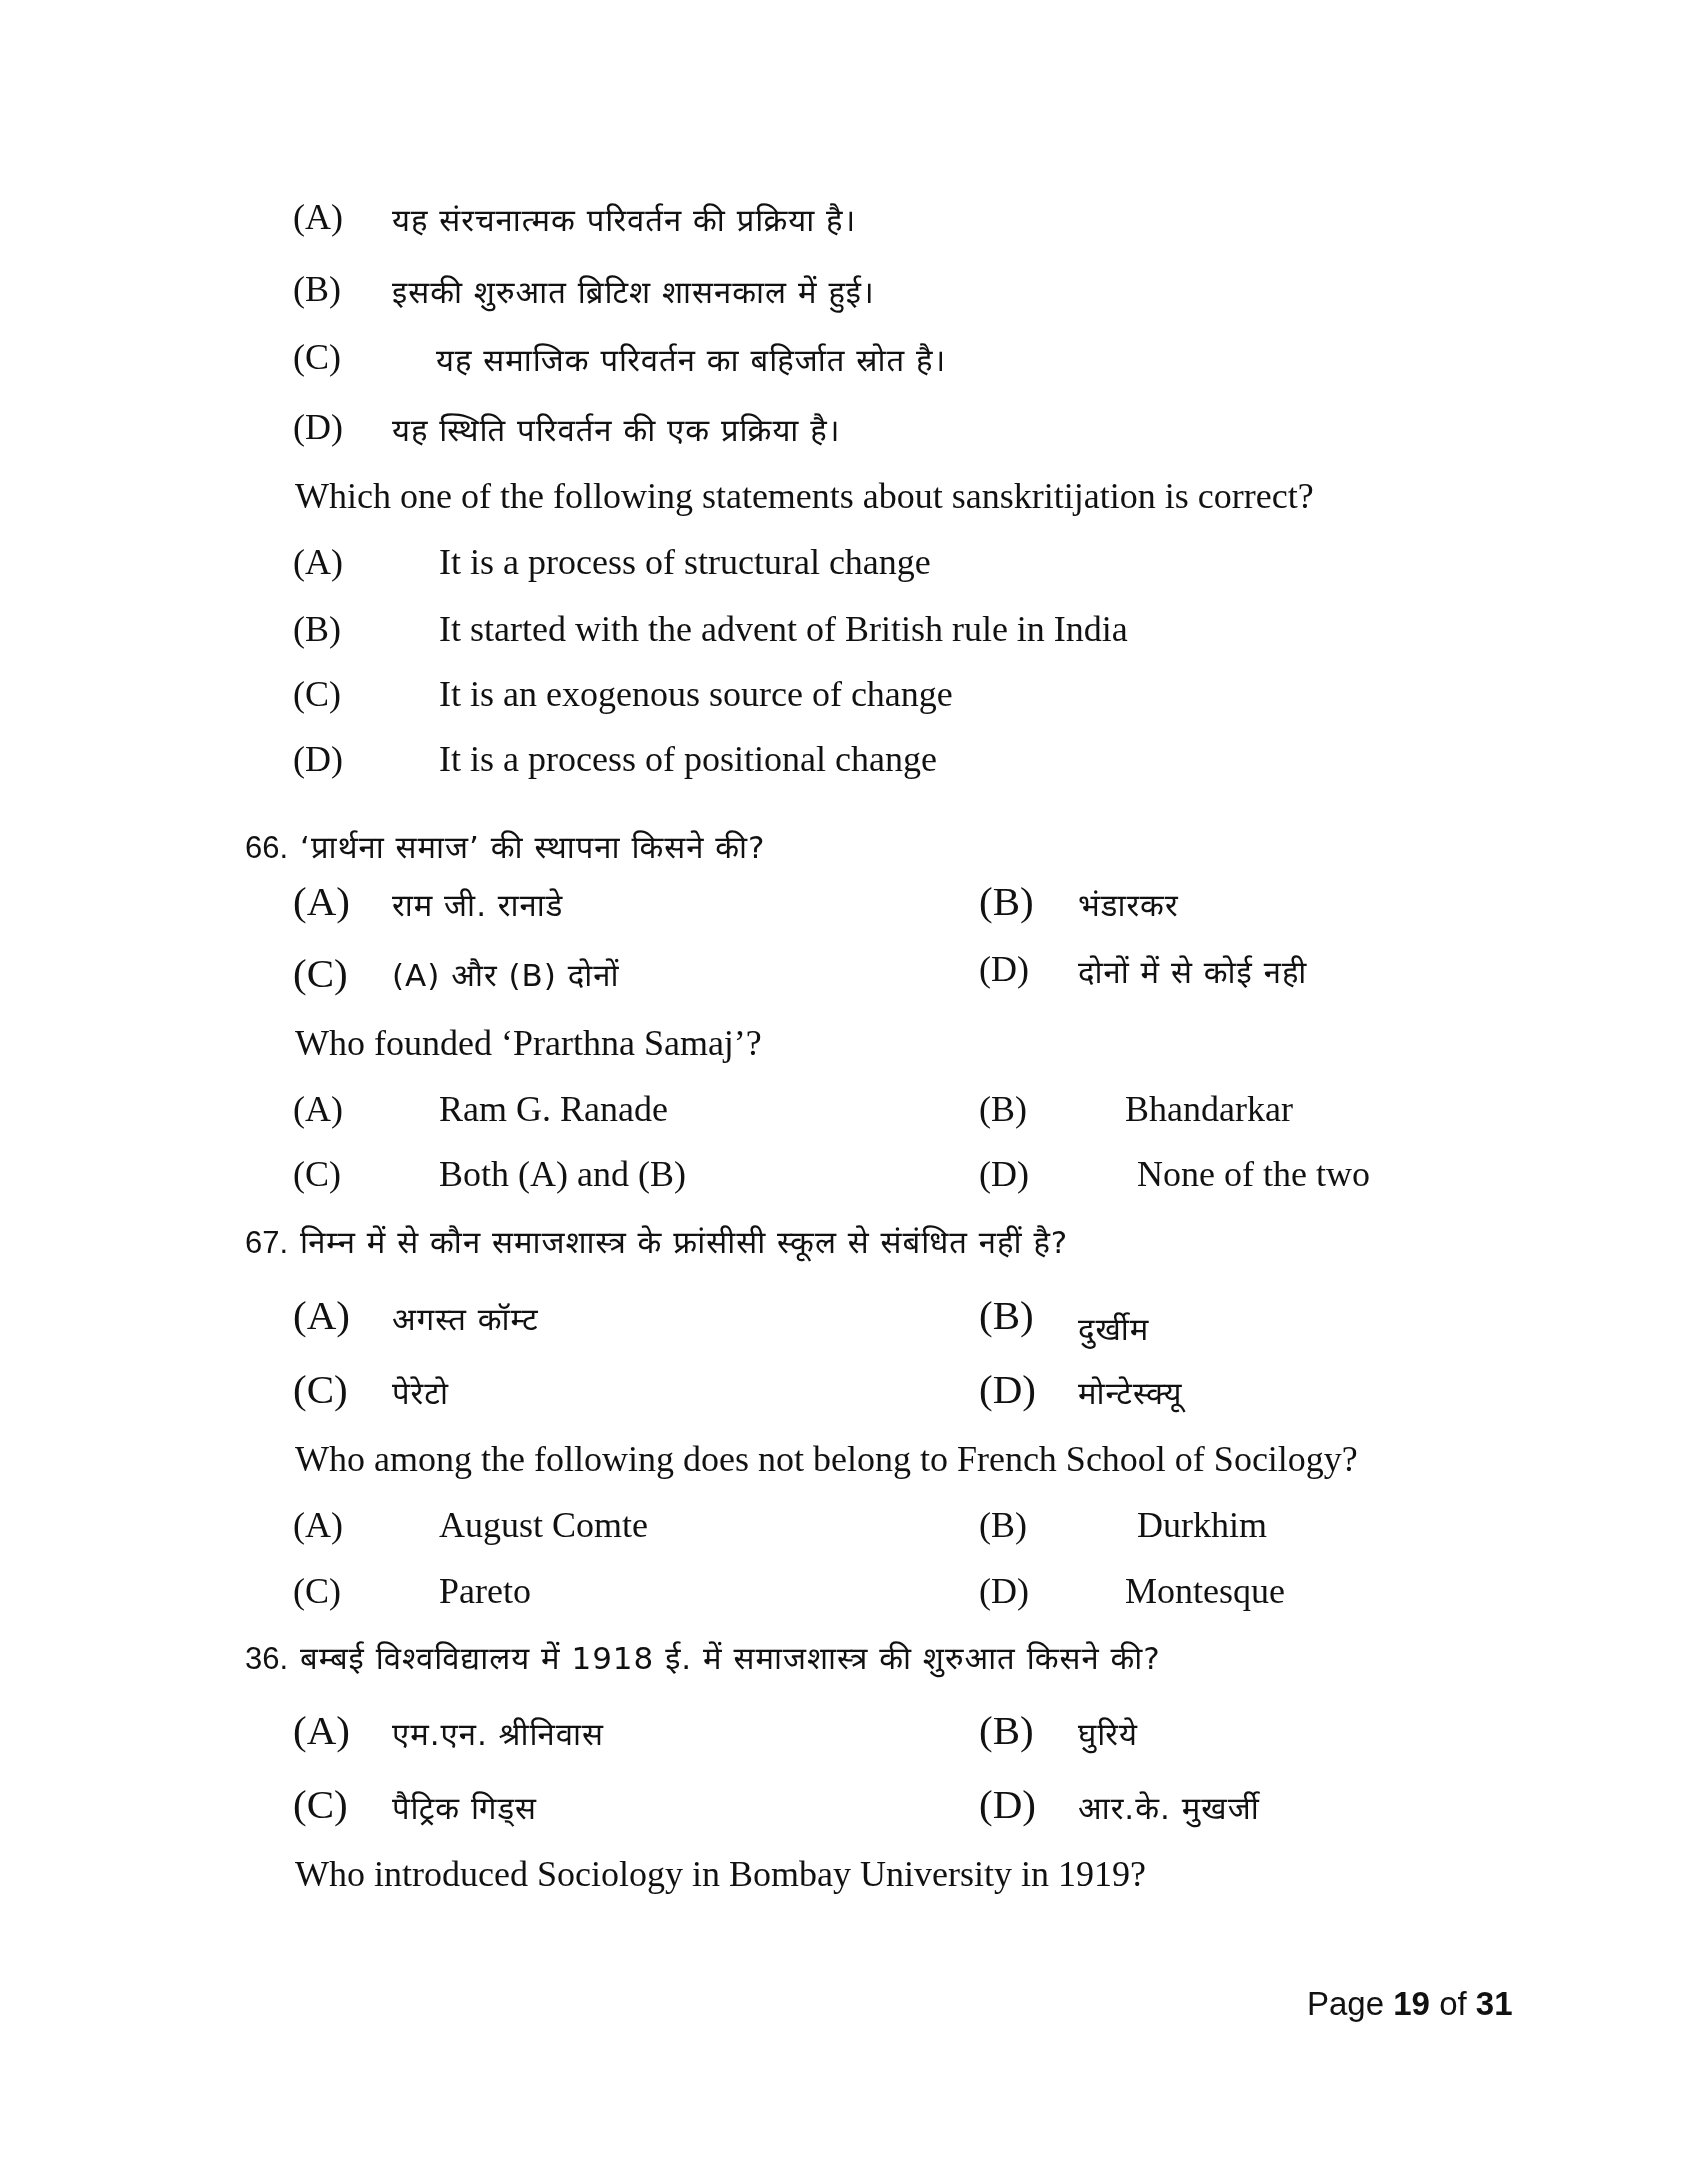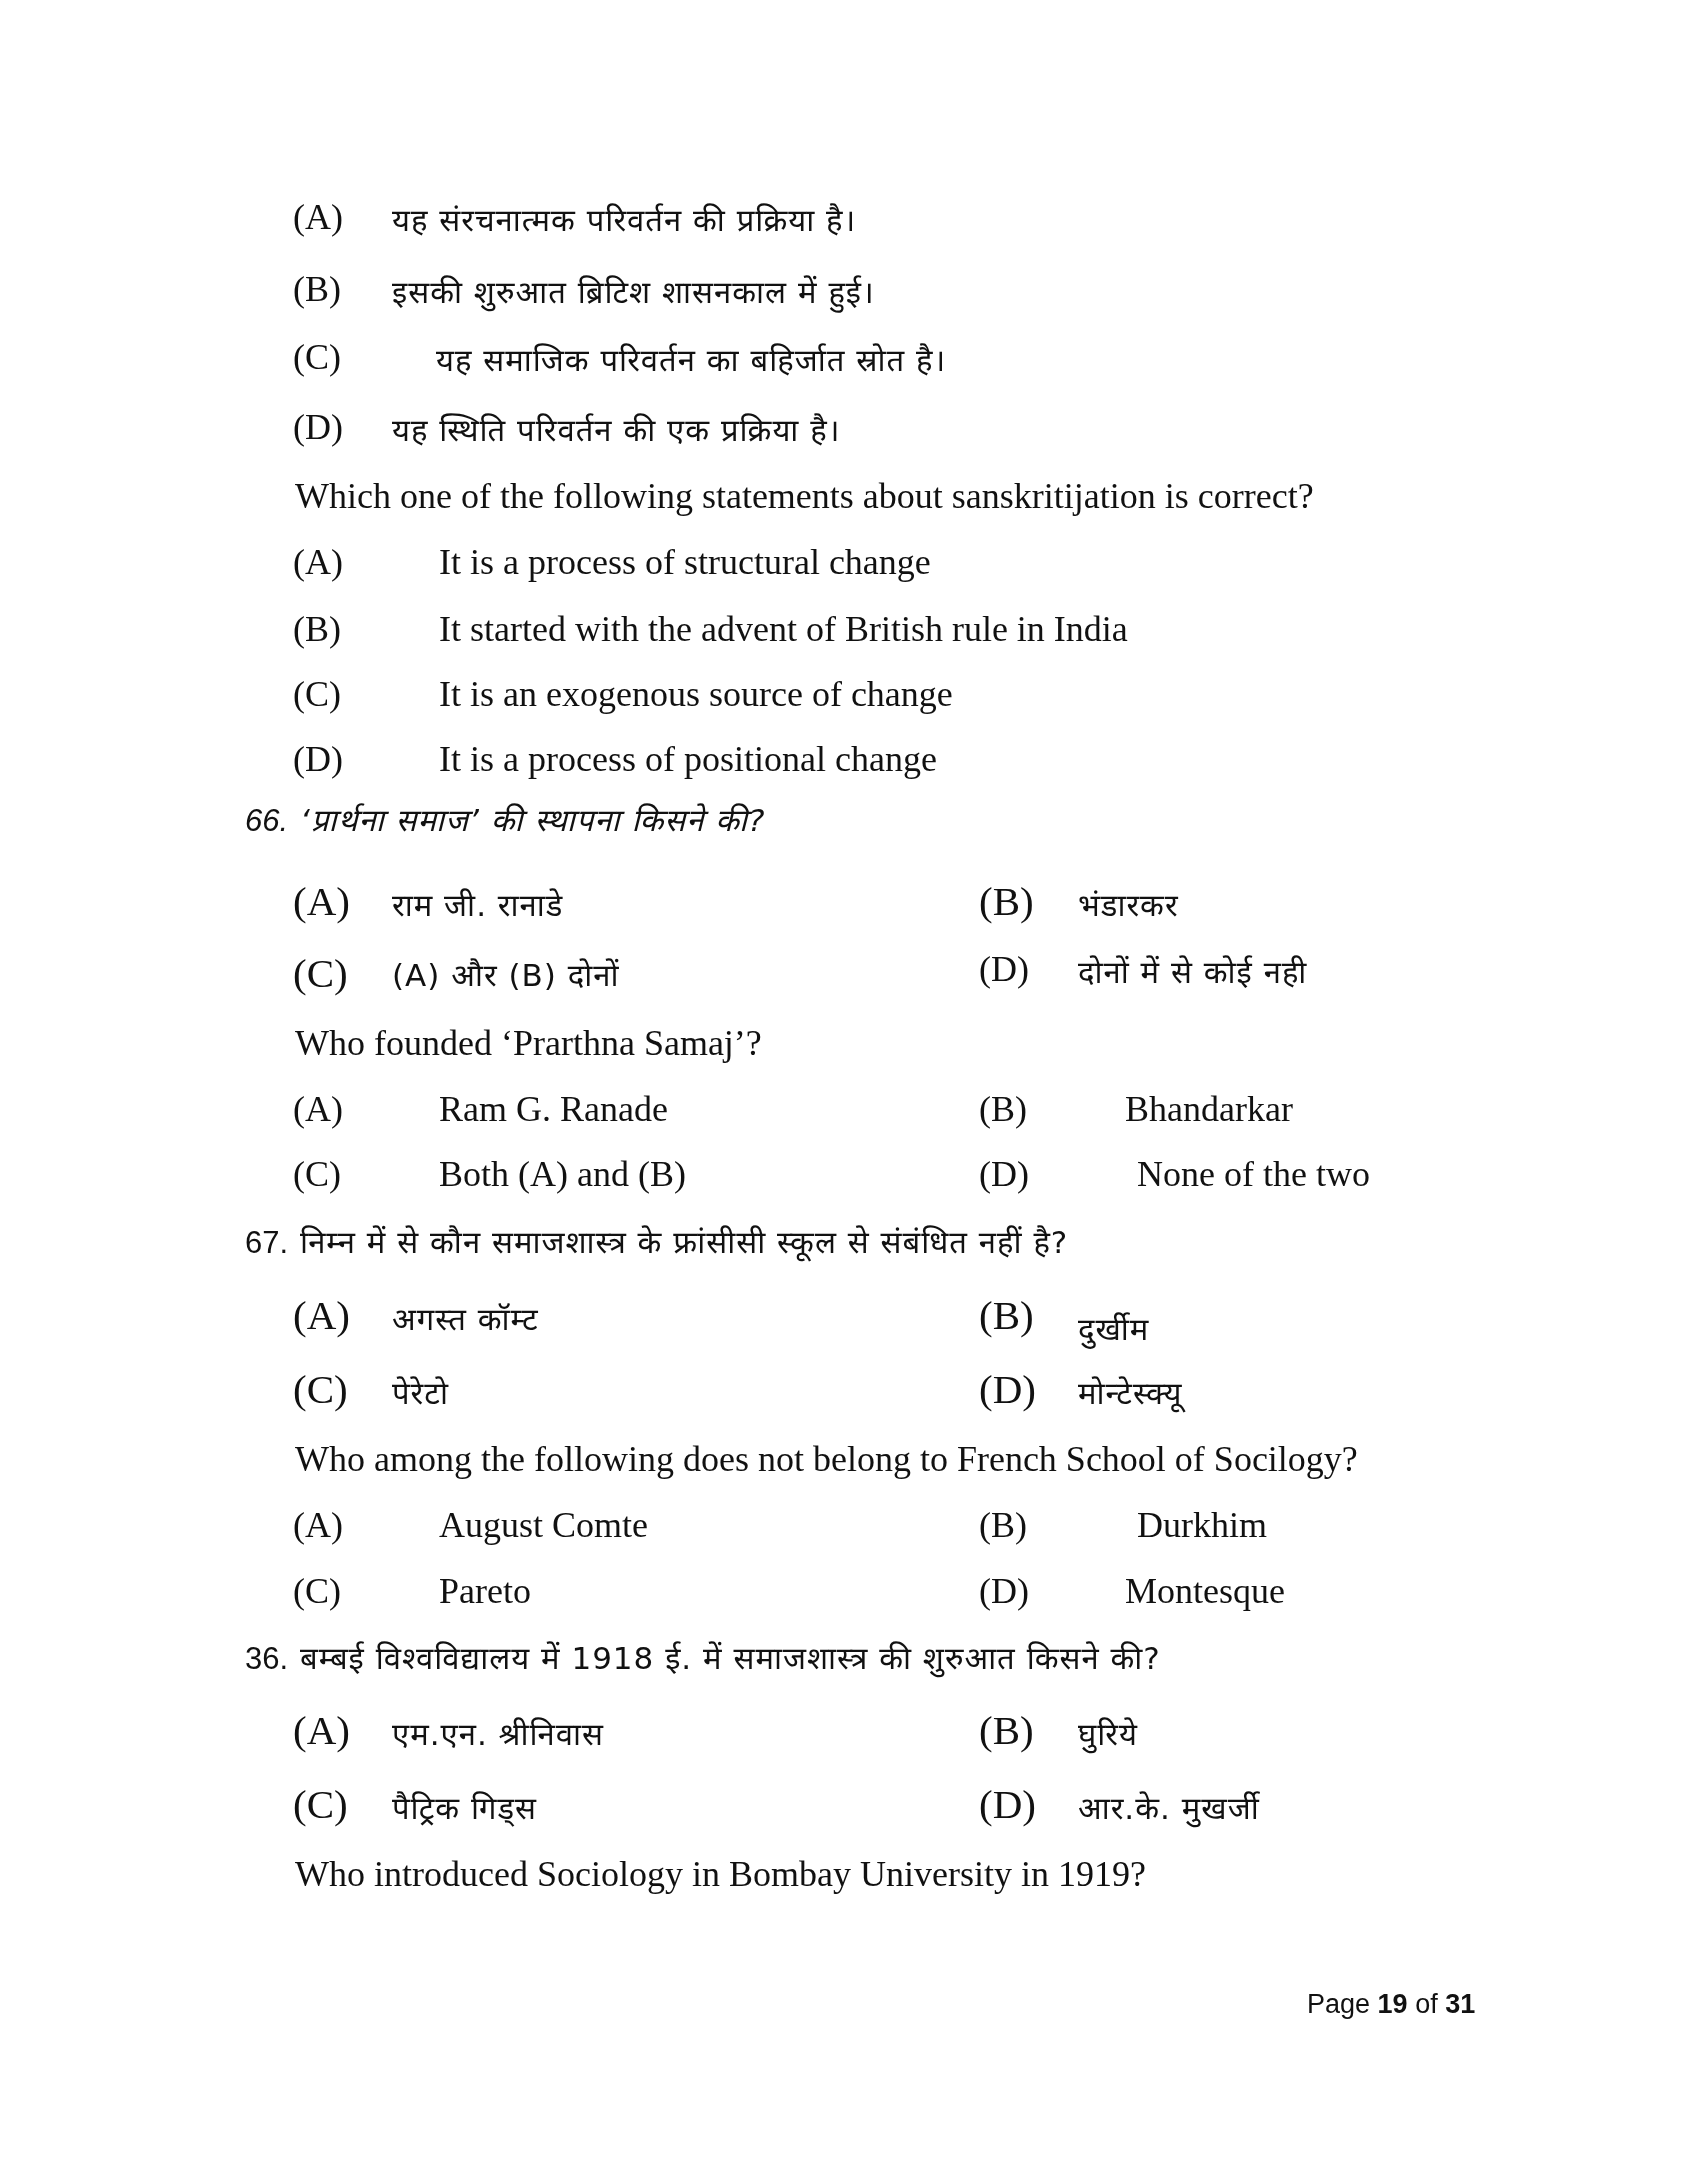--- a/index.html
+++ b/index.html
@@ -2,21 +2,21 @@
 <html><head>
 <meta charset="utf-8">
 <style>
   html, body { margin:0; padding:0; background:#ffffff; }
   body { width:1683px; height:2178px; position:relative; overflow:hidden; color:#111; }
   .line { position:absolute; white-space:nowrap; transform:translateY(-50%); }
   .serif { font-family:"Liberation Serif", "DejaVu Serif", serif; font-size:36px; }
   .deva { font-family:"DejaVu Sans", sans-serif; font-size:31px; letter-spacing:1px; }
   .qnum { font-family:"Liberation Sans", sans-serif; font-size:31px; }
   .lbl-big { font-family:"Liberation Serif", serif; font-size:41px; }
-  .footer { font-family:"Liberation Sans", sans-serif; font-size:27px; }
+  .footer { font-family:"Liberation Sans", sans-serif; font-size:33px; }
   .footer b { font-weight:bold; }
 </style>
 </head>
 <body>
 
 <div>
   <div class="line" style="left:293px; top:217px;">
     <span class="serif">(A)</span>
     <span class="deva" style="position:absolute; left:99px; top:2px;">यह संरचनात्मक परिवर्तन की प्रक्रिया है।</span>
   </div>
@@ -48,21 +48,21 @@
     <span class="serif">(C)</span>
     <span class="serif" style="position:absolute; left:146px;">It is an exogenous source of change</span>
   </div>
   <div class="line" style="left:293px; top:759px;">
     <span class="serif">(D)</span>
     <span class="serif" style="position:absolute; left:146px;">It is a process of positional change</span>
   </div>
 </div>
 
 <div>
-  <div class="line" style="left:245px; top:819px;font-style:italic;">
+  <div class="line" style="left:245px; top:846px;">
     <span class="qnum">66.</span>
     <span class="deva" style="margin-left:8px;">‘प्रार्थना समाज’ की स्थापना किसने की?</span>
   </div>
   <div class="line" style="left:293px; top:901px;">
     <span class="lbl-big">(A)</span>
     <span class="deva" style="position:absolute; left:99px; top:6px;">राम जी. रानाडे</span>
   </div>
   <div class="line" style="left:979px; top:901px;">
     <span class="lbl-big">(B)</span>
     <span class="deva" style="position:absolute; left:99px; top:6px;">भंडारकर</span>

